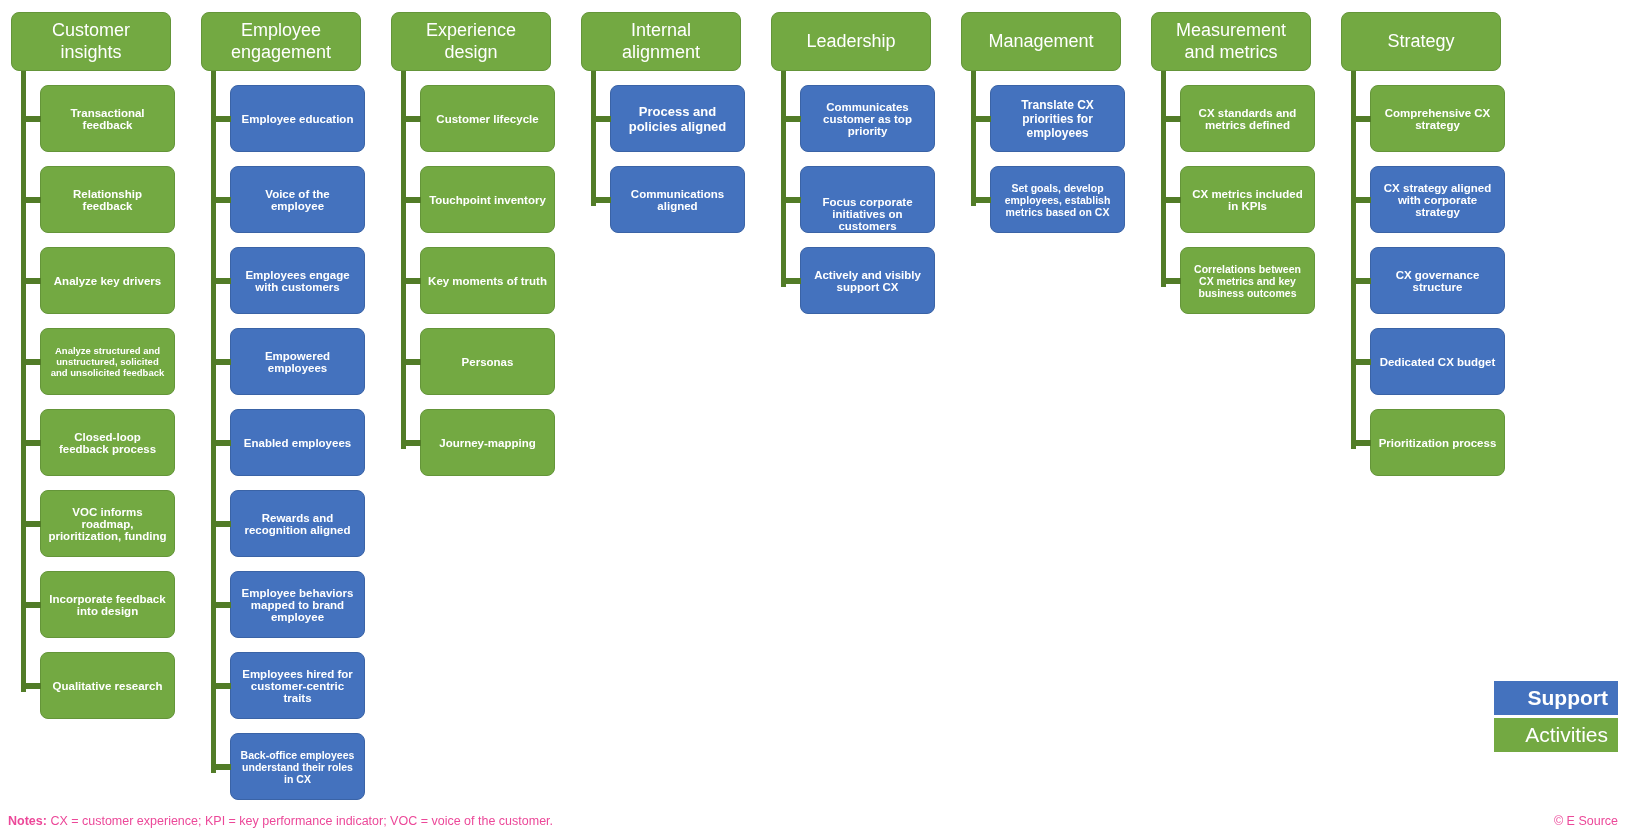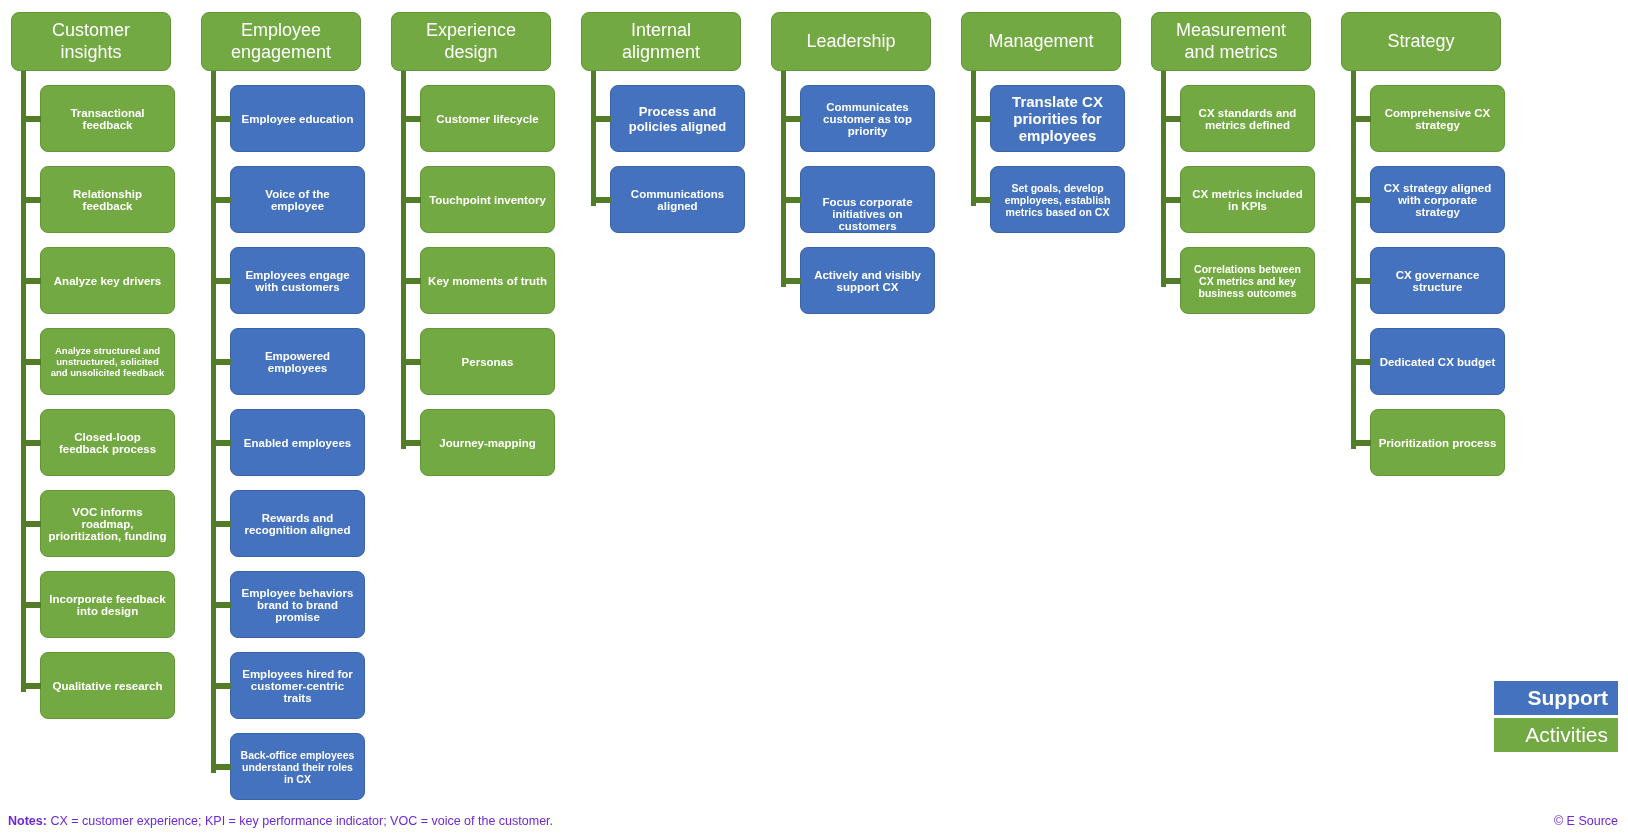--- a/index.html
+++ b/index.html
@@ -44,21 +44,21 @@
   .legend-item {
     height: 34px; color: #ffffff; font-size: 21px;
     display: flex; align-items: center; justify-content: flex-end;
     padding-right: 10px;
   }
   .legend-item.support  { background: var(--blue); font-weight: bold; }
   .legend-item.activity { background: var(--green); padding-left: 32px; }
   #footer {
     position: absolute; left: 8px; right: 10px; top: 814px;
     display: flex; justify-content: space-between;
-    font-size: 12.5px; color: #6d28d9;
+    font-size: 12.5px; color: #ec4899;
   }
   #notes b { font-weight: bold; }
 </style>
 </head>
 <body>
 
 <div id="diagram">
   <div class="column">
     <div class="col-header">Customer
 insights</div>
@@ -135,21 +135,21 @@
     <span class="child-label" style="font-size: 11.5px;">Enabled employees</span>
   </div>
 
   <div class="child support">
     <div class="stub"></div>
     <span class="child-label" style="font-size: 11.5px;">Rewards and recognition aligned</span>
   </div>
 
   <div class="child support">
     <div class="stub"></div>
-    <span class="child-label" style="font-size: 11.5px;">Employee behaviors brand to brand promise</span>
+    <span class="child-label" style="font-size: 11.5px;">Employee behaviors mapped to brand employee</span>
   </div>
 
   <div class="child support">
     <div class="stub"></div>
     <span class="child-label" style="font-size: 11.5px;">Employees hired for customer-centric traits</span>
   </div>
 
   <div class="child support">
     <div class="stub"></div>
     <span class="child-label" style="font-size: 10.5px;">Back-office employees understand their roles in CX</span>
@@ -222,21 +222,21 @@
     <span class="child-label" style="font-size: 11.5px;">Actively and visibly support CX</span>
   </div>
 </div>
 
   <div class="column">
     <div class="col-header">Management</div>
     <div class="vline" style="height: 134.5px;"></div>
 
   <div class="child support">
     <div class="stub"></div>
-    <span class="child-label" style="font-size: 15px;">Translate CX priorities for employees</span>
+    <span class="child-label" style="font-size: 12px;">Translate CX priorities for employees</span>
   </div>
 
   <div class="child support">
     <div class="stub"></div>
     <span class="child-label" style="font-size: 10.5px;">Set goals, develop employees, establish metrics based on CX</span>
   </div>
 </div>
 
   <div class="column">
     <div class="col-header">Measurement

